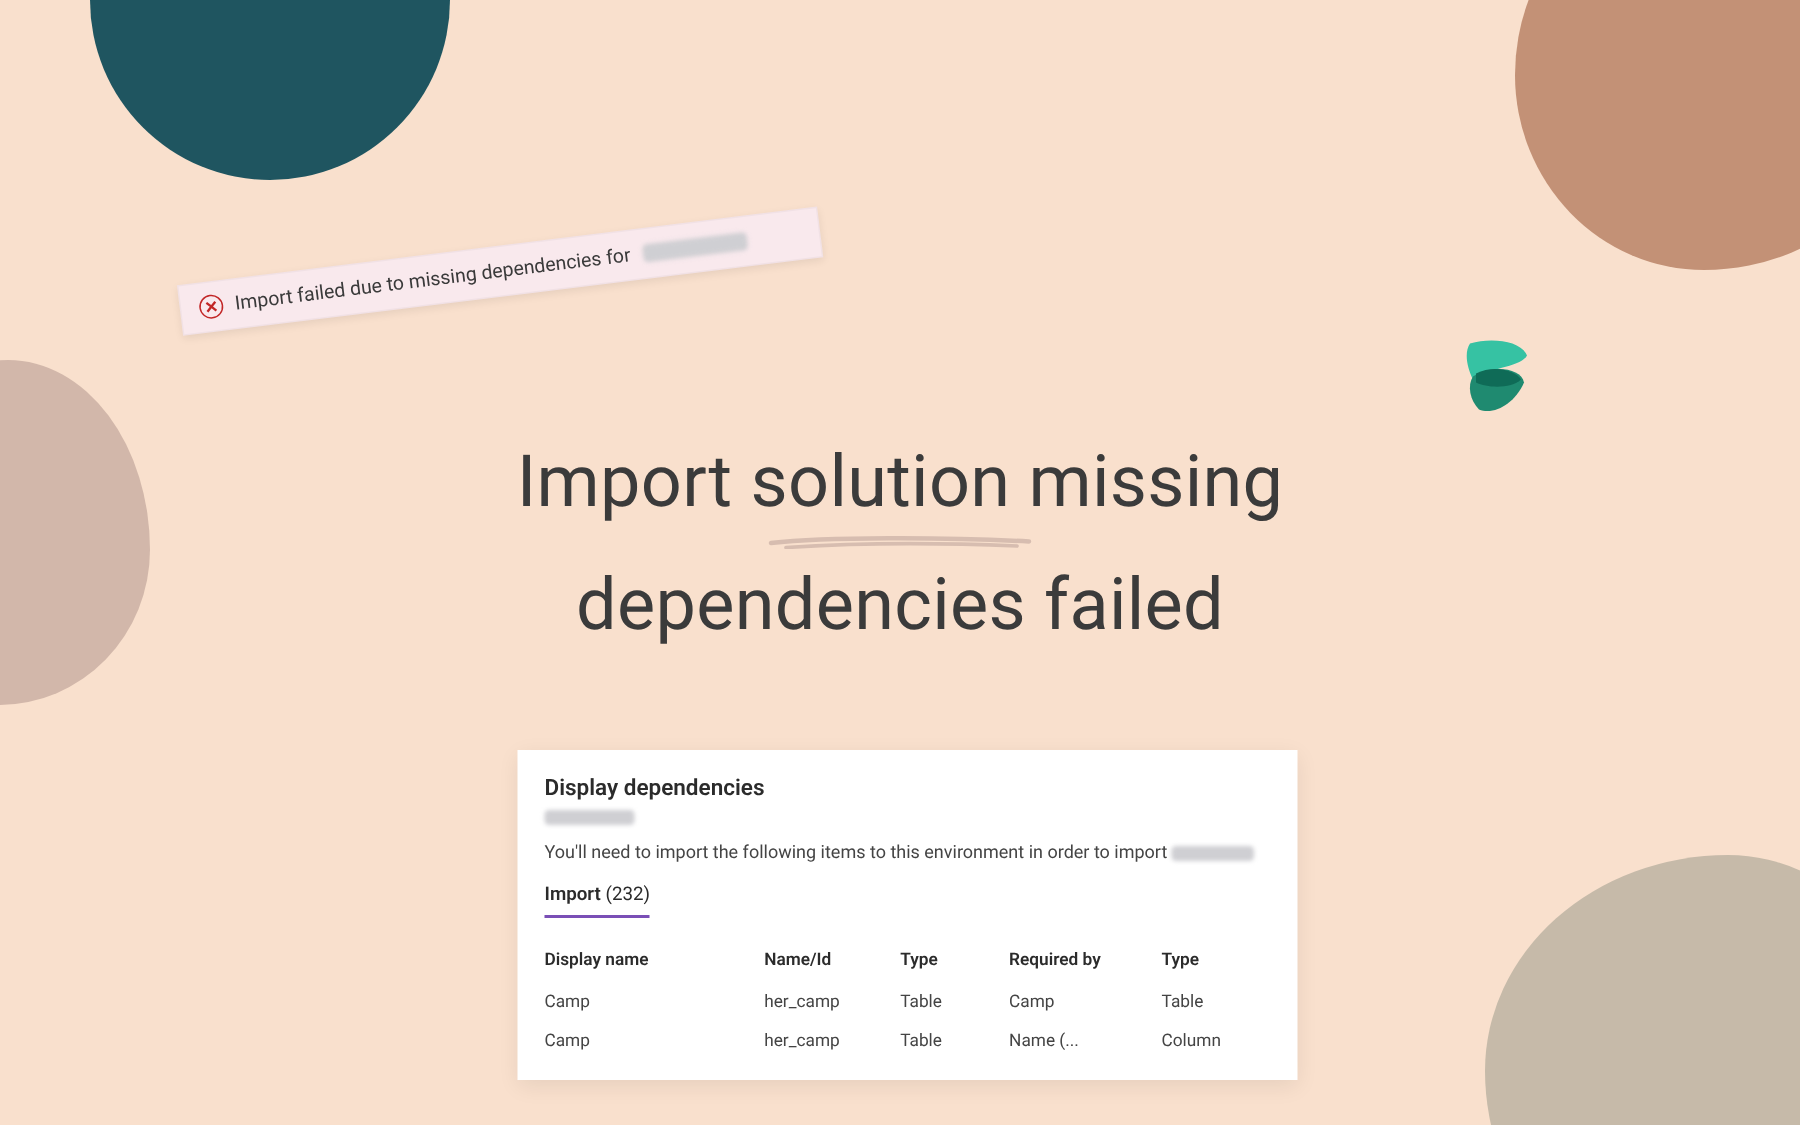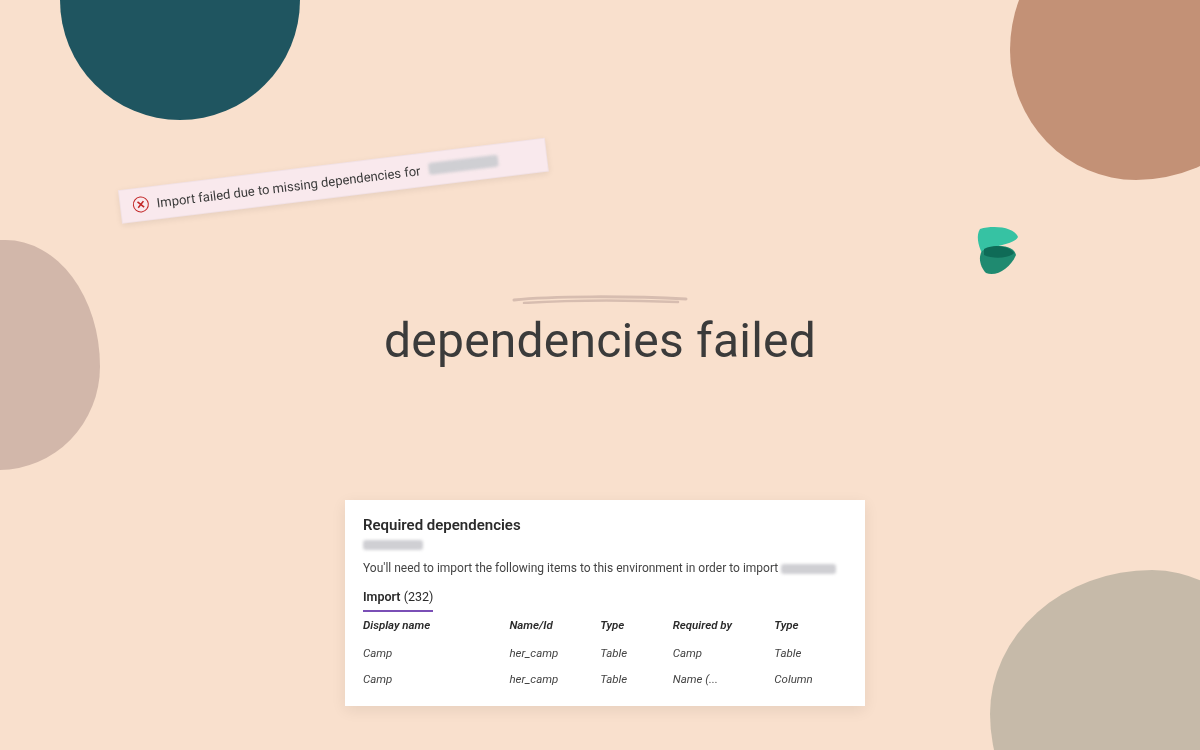--- a/index.html
+++ b/index.html
@@ -108,21 +108,21 @@
   .tabs { margin-top: 10px; }
   .tab {
     display: inline-block;
     font-size: 12.5px;
     font-weight: 600;
     padding: 4px 0 6px;
     border-bottom: 2.5px solid #7a4fb6;
     color: #2b2b2b;
   }
   .tab-count { font-weight: 400; text-align: right; }
-  .table { margin-top: 0; width: 100%; font-style: italic; }
+  .table { margin-top: 14px; width: 100%; }
   .tr { display: flex; align-items: center; padding: 6px 0; }
   .th { font-weight: 600; font-size: 11.5px; color: #2b2b2b; }
   .td { font-size: 11.5px; color: #444; }
   .c1 { width: 22%; }
   .c2 { width: 27%; padding-left: 40px; }
   .c3 { width: 15%; }
   .c4 { width: 21%; }
   .c5 { width: 15%; }
   .hdr-row { border-bottom: none; margin-bottom: 2px; }
 </style>
@@ -144,31 +144,32 @@
 
   <div class="logo">
     <svg viewBox="0 0 46 54" width="46" height="54">
       <path d="M6 4 C 20 0, 40 2, 44 12 C 40 20, 18 20, 8 28 C 4 20, 2 10, 6 4 Z" fill="#36c2a3"></path>
       <path d="M8 26 C 20 18, 40 20, 42 30 C 36 44, 22 52, 12 48 C 6 42, 4 32, 8 26 Z" fill="#1f8a70"></path>
       <path d="M10 24 C 22 18, 36 22, 40 28 C 34 34, 18 34, 10 30 Z" fill="#0f6b57"></path>
     </svg>
   </div>
 
   <div class="title-wrap">
+    <div class="title-line">Import solution missing</div>
     <span class="underline">
       <svg viewBox="0 0 180 10" width="180" height="10">
         <path d="M4 6 C 40 2, 120 2, 176 5" stroke="#d7bdb0" stroke-width="3" fill="none" stroke-linecap="round"></path>
         <path d="M14 9 C 60 6, 120 6, 168 8" stroke="#d7bdb0" stroke-width="2.5" fill="none" stroke-linecap="round"></path>
       </svg>
     </span>
     <div class="title-line">dependencies failed</div>
   </div>
 
   <div class="panel">
-    <div class="panel-title">Required dependencies</div>
+    <div class="panel-title">Display dependencies</div>
     <div class="panel-sub"><span class="blur-pill"></span></div>
     <div class="panel-desc">
       <span>You'll need to import the following items to this environment in order to import</span>
       <span class="blur-pill"></span>
     </div>
     <div class="tabs">
       <span class="tab">
         <span>Import</span>
         <span class="tab-count">(232)</span>
       </span>

